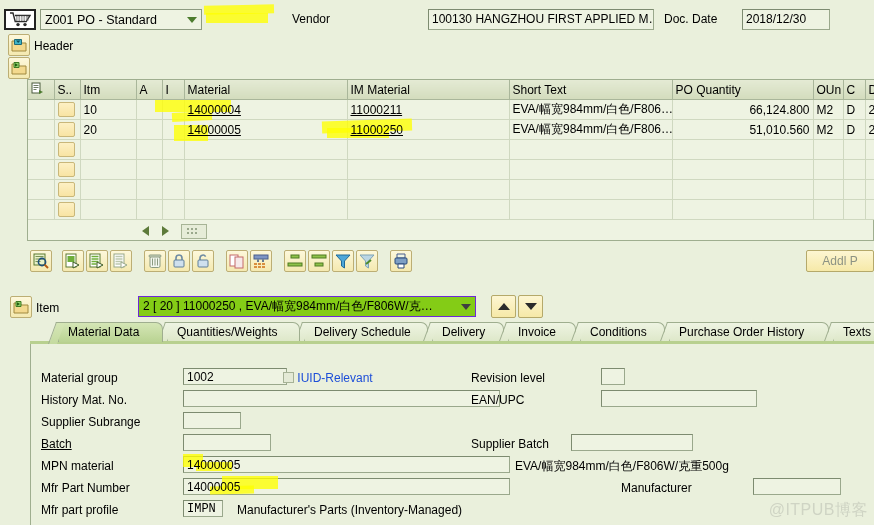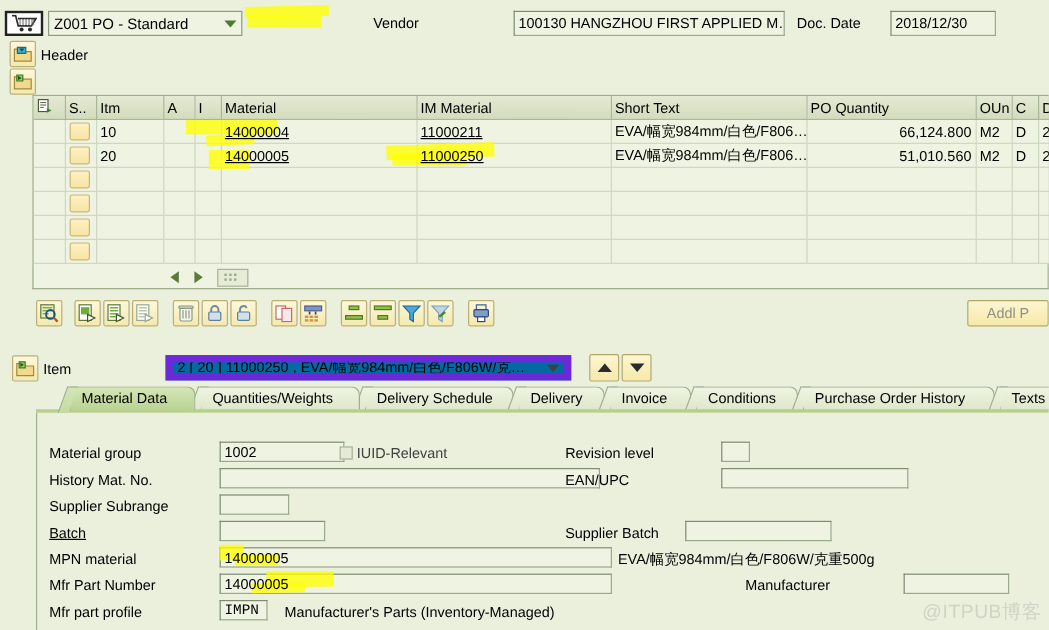--- a/index.html
+++ b/index.html
@@ -30,21 +30,21 @@
     box-sizing:border-box;
   }
   
   #topbar{left:0;top:0;width:874px;height:34px;background:#eaf0dc;}
   #cartbtn{left:4px;top:9px;width:32px;height:21px;background:#fff;border:2px solid #222;box-sizing:border-box;display:flex;align-items:center;justify-content:center;}
   #doctype{left:40px;top:9px;width:162px;height:21px;
     background:#eef3e2;border:1px solid #8d9b80;box-sizing:border-box;
     display:flex;align-items:center;padding:0 4px;font-size:12.5px;}
   #doctype .caret{margin-left:auto;width:0;height:0;border-left:5px solid transparent;border-right:5px solid transparent;border-top:6px solid #4d7c2e;}
   #docno{left:205px;top:9px;width:88px;height:21px;font-size:13px;line-height:19px;}
-  #vendlbl{left:311px;top:11px;}
+  #vendlbl{left:292px;top:11px;}
   #vendfld{left:428px;top:9px;width:226px;height:21px;line-height:19px;}
   #dtlbl{left:664px;top:11px;}
   #dtfld{left:742px;top:9px;width:88px;height:21px;line-height:19px;}
   
   #hdrico1{left:8px;top:34px;width:22px;height:22px;}
   #hdrico2{left:8px;top:57px;width:22px;height:22px;}
   #hdrlbl{left:34px;top:38px;}
   
   #tblwrap{left:27px;top:79px;width:847px;height:162px;border:1px solid #9fae8f;background:#eef3e2;box-sizing:border-box;}
   table.grid{border-collapse:collapse;width:847px;table-layout:fixed;}
@@ -71,21 +71,21 @@
   .triR{border-left:7px solid #5d7a3a;}
   #dotsbtn{width:26px;height:15px;background:#e6ecd8;border:1px solid #a7b496;display:flex;align-items:center;justify-content:center;box-sizing:border-box;}
   
   #tbar{left:27px;top:250px;width:847px;height:28px;}
   #tbar .icobtn{position:absolute;top:0;}
   #addlbtn{left:806px;top:250px;width:68px;height:22px;font-size:12px;color:#8d9384;display:flex;align-items:center;justify-content:center;}
   
   #itico{left:10px;top:296px;width:22px;height:22px;}
   #itlbl{left:36px;top:300px;}
   #itsel{left:138px;top:296px;width:338px;height:21px;
-    background:#0369a1;border:6px solid #6d28d9;box-sizing:border-box;
+    background:#84cc16;border:1px solid #6d28d9;box-sizing:border-box;
     display:flex;align-items:center;padding:0 4px;font-size:12px;white-space:nowrap;overflow:hidden;}
   #itsel .caret{margin-left:auto;width:0;height:0;border-left:5px solid transparent;border-right:5px solid transparent;border-top:6px solid #3f3f3f;}
   #upbtn{left:491px;top:295px;width:25px;height:23px;}
   #dnbtn{left:518px;top:295px;width:25px;height:23px;}
   .arrowU{width:0;height:0;border-left:6px solid transparent;border-right:6px solid transparent;border-bottom:7px solid #2b2b2b;}
   .arrowD{width:0;height:0;border-left:6px solid transparent;border-right:6px solid transparent;border-top:7px solid #2b2b2b;}
   
   #tabstrip{left:30px;top:322px;width:844px;height:20px;}
   .tab{
     position:absolute;top:0;height:20px;
@@ -99,21 +99,21 @@
   .tab:before{content:"";position:absolute;left:-7px;top:-1px;width:8px;height:21px;
     background:linear-gradient(#eef4e2,#dde7c8);
     border-left:1px solid #9fae8f;border-top:1px solid #9fae8f;
     transform:skewX(-20deg);}
   .tab.active{background:linear-gradient(#d5e6b6,#b9d392);z-index:5;}
   .tab.active:before{background:linear-gradient(#d5e6b6,#c4da9f);}
   #tabline{left:30px;top:341px;width:844px;height:3px;background:#b8d08f;}
   
   #panel{left:30px;top:344px;width:844px;height:181px;background:#eaf0dc;border-left:1px solid #9fae8f;box-sizing:border-box;}
   .chk{width:11px;height:11px;border:1px solid #a6b296;background:#e4ead6;box-sizing:border-box;display:inline-block;vertical-align:-1px;}
-  .dim{color:#404040;}
+  .dim{color:#1d4ed8;}
   
   .hl{position:absolute;background:#ffff00;opacity:.78;z-index:3;pointer-events:none;}
   .hltxt{position:relative;z-index:4;}
   
   #wm{right:6px;bottom:4px;color:#cfd4c4;font-size:16px;letter-spacing:.5px;}
 </style>
 </head>
 <body>
 
 <div class="abs" id="topbar">

